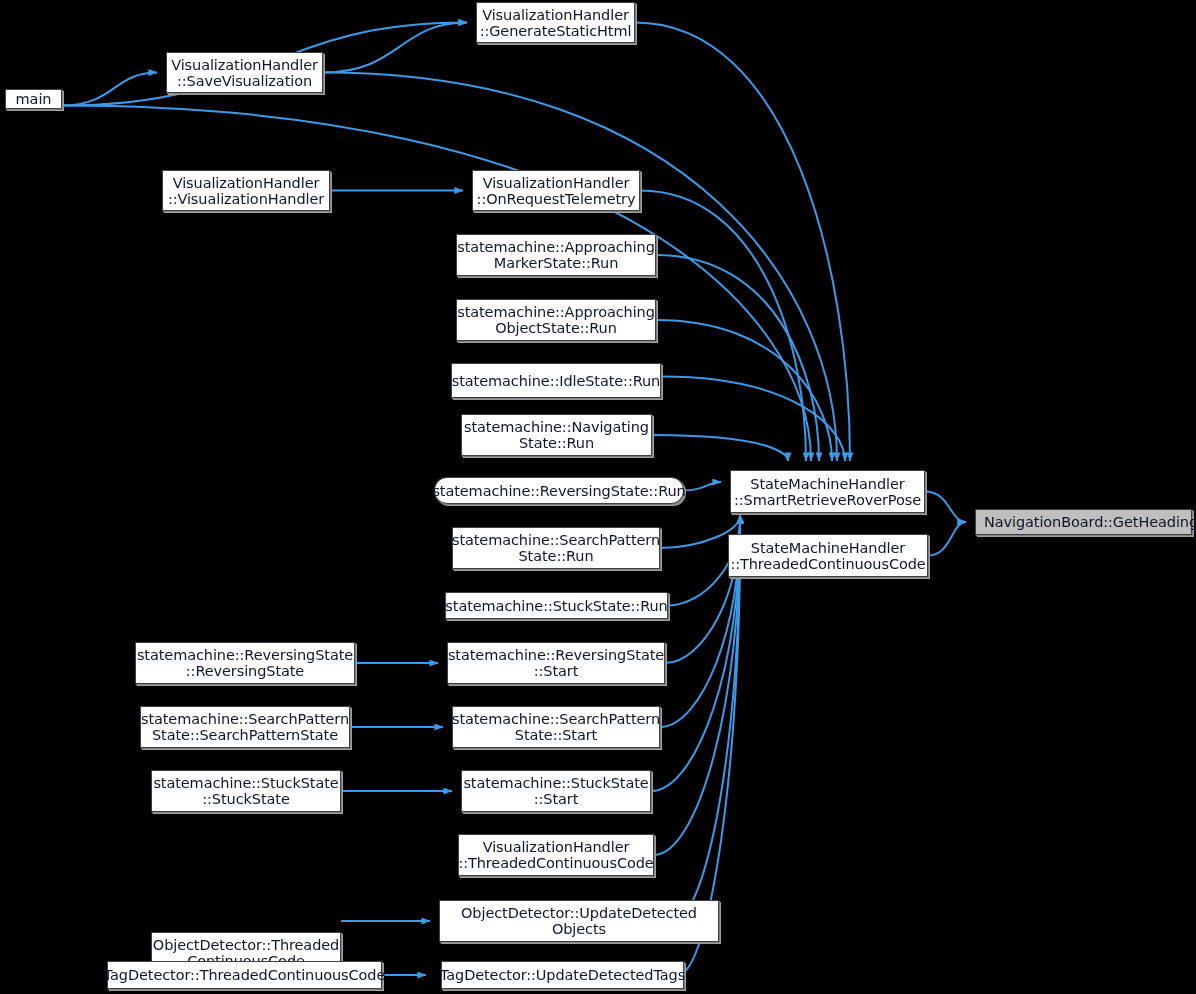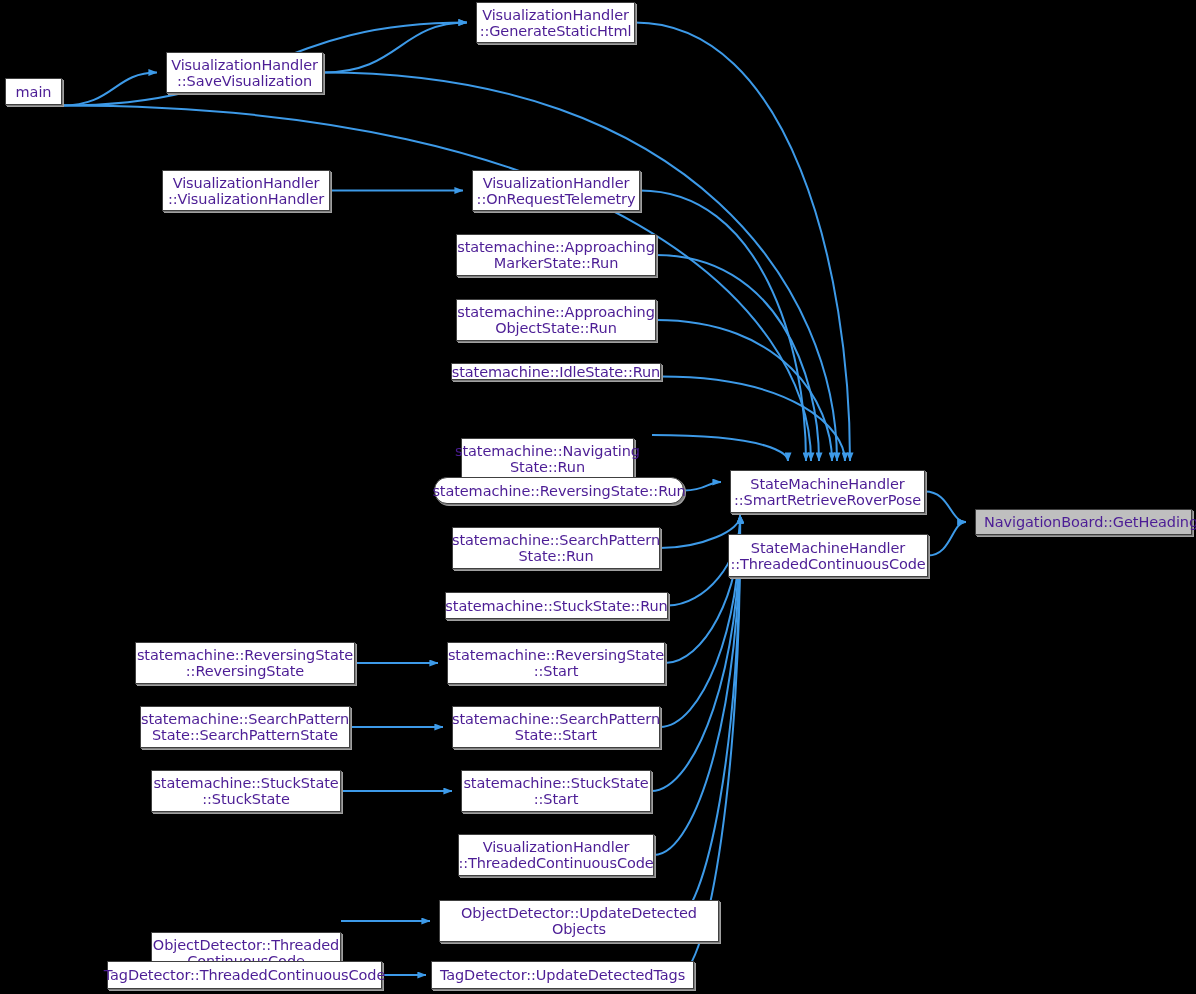--- a/index.html
+++ b/index.html
@@ -3,21 +3,21 @@
 <meta charset="utf-8">
 <style>
   html,body{margin:0;padding:0;background:#000;}
   #stage{position:relative;width:1196px;height:994px;background:#000;overflow:hidden;
          font-family:"DejaVu Sans","Liberation Sans",sans-serif;}
   #graph{position:absolute;left:0;top:0;width:1196px;height:994px;}
   .nodebox{position:absolute;box-sizing:border-box;background:#ffffff;
            border:1px solid #404040;
            box-shadow:1px 1px 0 0 #808080, 2px 2px 0 0 #a0a0a0;
            display:flex;align-items:center;justify-content:center;text-align:center;
-           color:#4c1d95;font-size:14.5px;line-height:16px;letter-spacing:-0.1px;
+           color:#0f172a;font-size:14.5px;line-height:16px;letter-spacing:-0.1px;
            padding:2px 5px;}
   .nodebox.highlight{background:#bfbfbf;}
   .nodebox .lbl{display:block;white-space:pre-line;}
 </style>
 </head>
 <body>
 
 <div id="stage">
   <svg id="graph" viewBox="0 0 1196 994" xmlns="http://www.w3.org/2000/svg">
     <defs>
@@ -50,21 +50,21 @@
         <path d="M654,855 C698,855 742,699.3 740,515" fill="none" stroke="#3d9ae8" stroke-width="2" marker-end="url(#arrowhead)"></path>
         <path d="M341,921 L430,921" fill="none" stroke="#3d9ae8" stroke-width="2" marker-end="url(#arrowhead)"></path>
         <path d="M673,921 C706.55,921 742,735.6 740,515" fill="none" stroke="#3d9ae8" stroke-width="2" marker-end="url(#arrowhead)"></path>
         <path d="M382,975 L426,975" fill="none" stroke="#3d9ae8" stroke-width="2" marker-end="url(#arrowhead)"></path>
         <path d="M678,975 C708.8,975 742,765.3 740,515" fill="none" stroke="#3d9ae8" stroke-width="2" marker-end="url(#arrowhead)"></path>
         <path d="M925,491.5 C950,491.5 950,522 966,522" fill="none" stroke="#3d9ae8" stroke-width="2" marker-end="url(#arrowhead)"></path>
         <path d="M928,555.5 C951.5,555.5 951.5,522 966,522" fill="none" stroke="#3d9ae8" stroke-width="2" marker-end="url(#arrowhead)"></path>
       </g>
   </svg>
   <div id="node-layer">
-      <div class="nodebox" style="left: 5px; top: 78px; width: 57px; height: 27px;">
+      <div class="nodebox" style="left: 5px; top: 89px; width: 57px; height: 20px;">
         <span class="lbl">main</span>
       </div>
       <div class="nodebox" style="left: 166px; top: 52px; width: 157px; height: 41px;">
         <span class="lbl">VisualizationHandler
 ::SaveVisualization</span>
       </div>
       <div class="nodebox" style="left: 476px; top: 2px; width: 159px; height: 41px;">
         <span class="lbl">VisualizationHandler
 ::GenerateStaticHtml</span>
       </div>
@@ -77,24 +77,24 @@
 ::OnRequestTelemetry</span>
       </div>
       <div class="nodebox" style="left: 456px; top: 234px; width: 200px; height: 42px;">
         <span class="lbl">statemachine::Approaching
 MarkerState::Run</span>
       </div>
       <div class="nodebox" style="left: 456px; top: 299px; width: 200px; height: 42px;">
         <span class="lbl">statemachine::Approaching
 ObjectState::Run</span>
       </div>
-      <div class="nodebox" style="left: 451px; top: 363px; width: 210px; height: 17px;">
+      <div class="nodebox" style="left: 451px; top: 363px; width: 210px; height: 35px;">
         <span class="lbl">statemachine::IdleState::Run</span>
       </div>
-      <div class="nodebox" style="left: 461px; top: 438px; width: 173px; height: 42px;">
+      <div class="nodebox" style="left: 461px; top: 414px; width: 191px; height: 42px;">
         <span class="lbl">statemachine::Navigating
 State::Run</span>
       </div>
       <div class="nodebox" style="left: 434px; top: 477px; width: 250px; height: 27px; border-radius: 13px;">
         <span class="lbl">statemachine::ReversingState::Run</span>
       </div>
       <div class="nodebox" style="left: 452px; top: 527px; width: 208px; height: 42px;">
         <span class="lbl">statemachine::SearchPattern
 State::Run</span>
       </div>
@@ -133,21 +133,21 @@
         <span class="lbl">ObjectDetector::Threaded
 ContinuousCode</span>
       </div>
       <div class="nodebox" style="left: 439px; top: 900px; width: 280px; height: 42px;">
         <span class="lbl">ObjectDetector::UpdateDetected
 Objects</span>
       </div>
       <div class="nodebox" style="left: 107px; top: 961px; width: 275px; height: 28px;">
         <span class="lbl">TagDetector::ThreadedContinuousCode</span>
       </div>
-      <div class="nodebox" style="left: 431px; top: 961px; width: 263px; height: 28px; justify-content: center;">
+      <div class="nodebox" style="left: 441px; top: 961px; width: 243px; height: 28px; justify-content: center;">
         <span class="lbl">TagDetector::UpdateDetectedTags</span>
       </div>
       <div class="nodebox" style="left: 730px; top: 470px; width: 195px; height: 43px;">
         <span class="lbl">StateMachineHandler
 ::SmartRetrieveRoverPose</span>
       </div>
       <div class="nodebox" style="left: 728px; top: 534px; width: 200px; height: 43px;">
         <span class="lbl">StateMachineHandler
 ::ThreadedContinuousCode</span>
       </div>

